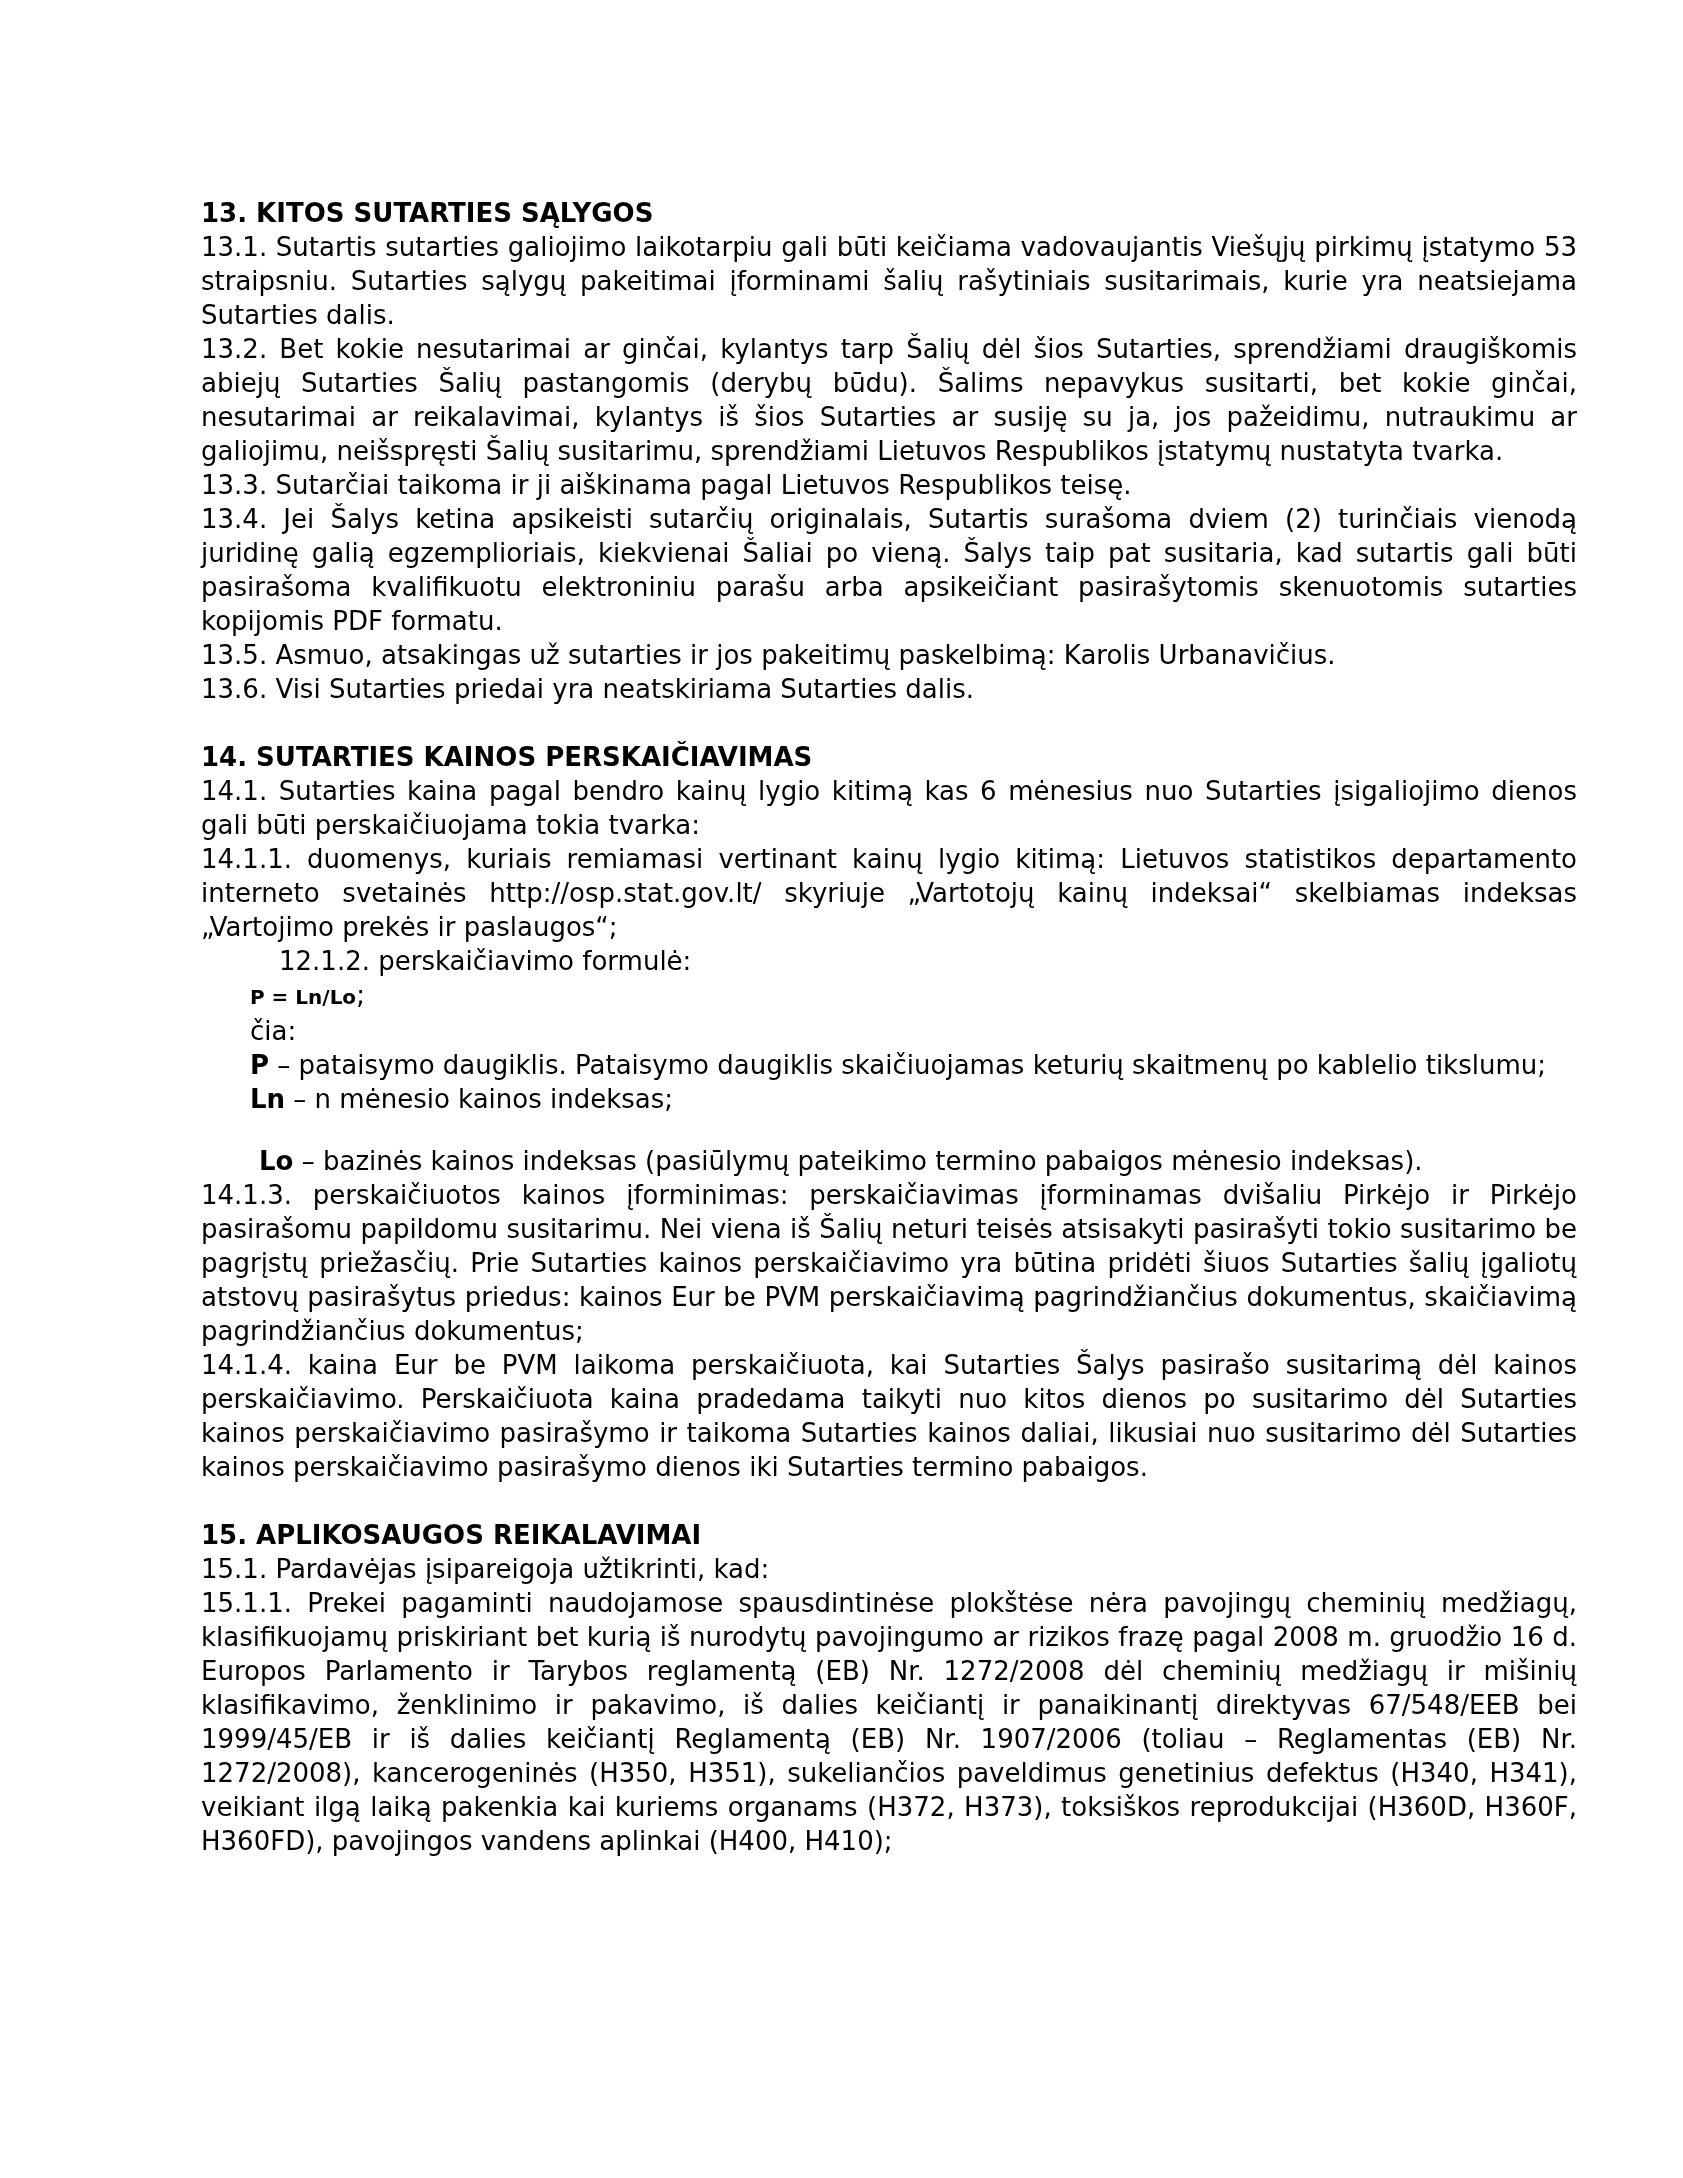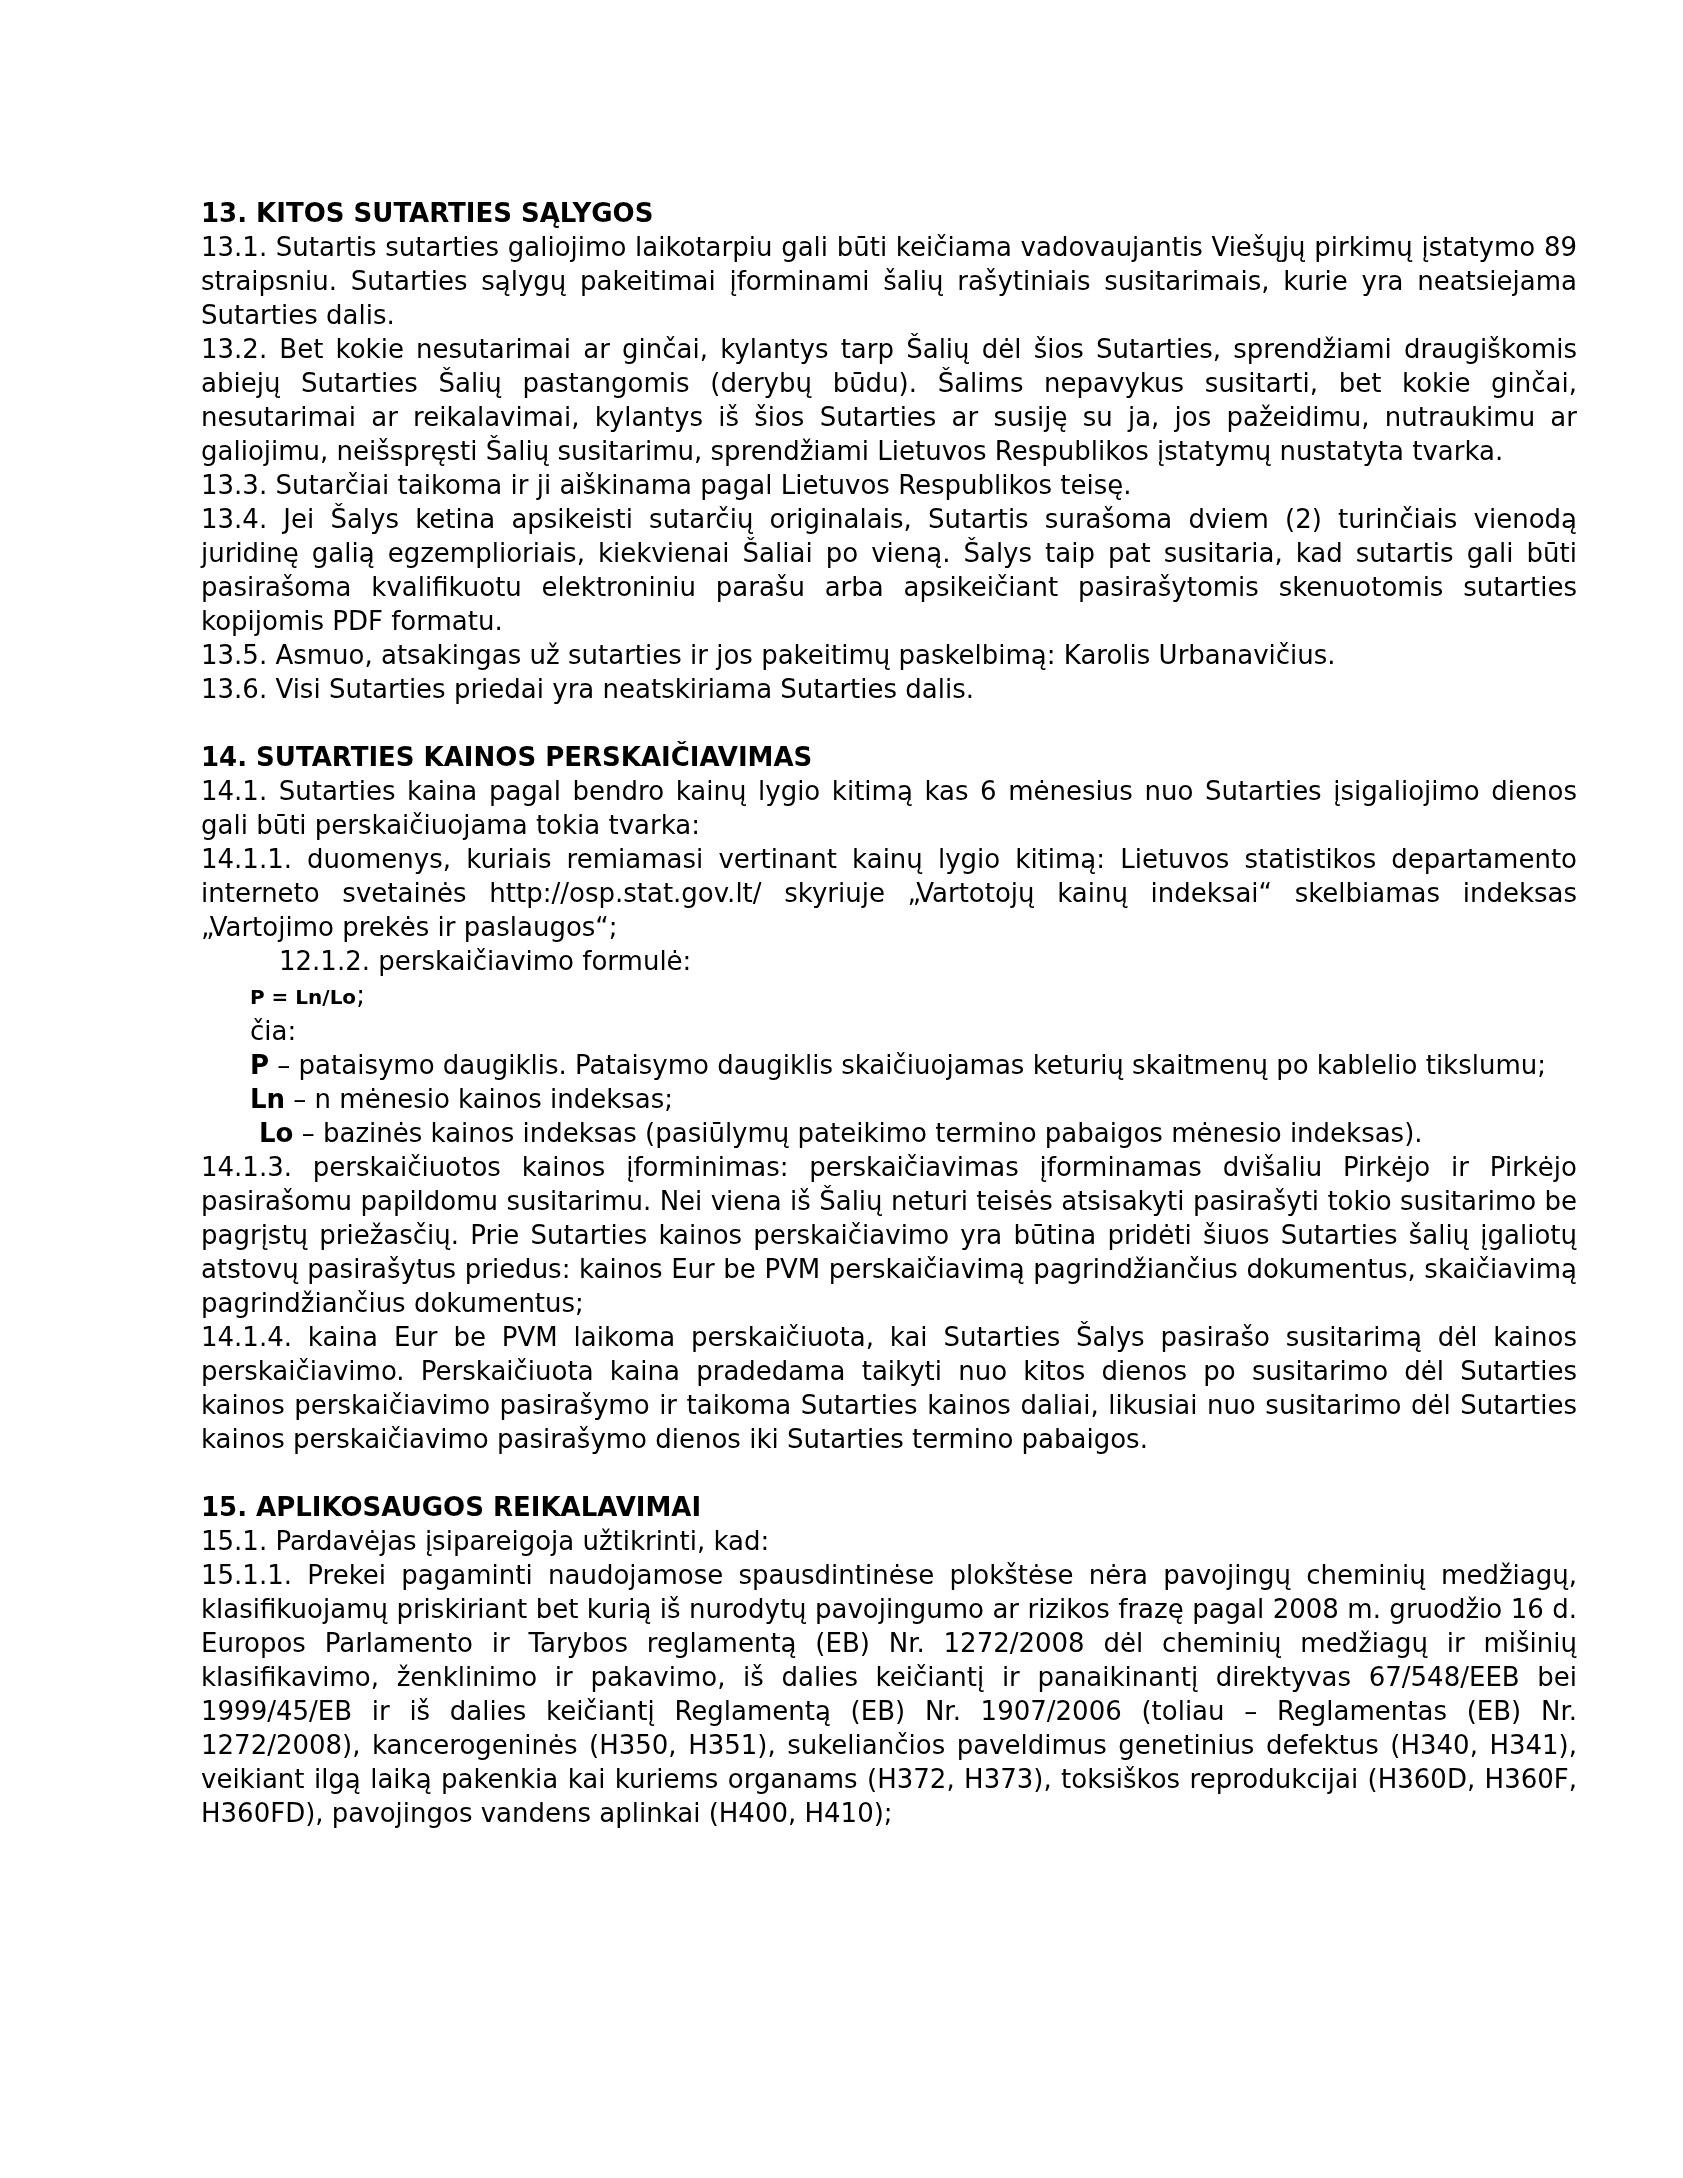--- a/index.html
+++ b/index.html
@@ -22,32 +22,32 @@
     white-space: nowrap;
   }
   .para {
     margin: 0;
     text-align: justify;
     text-align-last: left;
   }
   .nowrap { white-space: nowrap; text-align: center; }
   .indent-79 { padding-left: 78px; }
   .indent-49 { padding-left: 49px; }
-  .indent-59 { padding-left: 58px; }
+  .indent-59 { padding-left: 58px; margin-top: 28px; }
   .formula { font-weight: bold; font-size: 20px; }
   .b { font-weight: bold; }
 </style>
 </head>
 <body>
 
 <div class="page">
 
   <div class="section">
     <p class="heading">13. KITOS SUTARTIES SĄLYGOS</p>
-    <p class="para">13.1. Sutartis sutarties galiojimo laikotarpiu gali būti keičiama vadovaujantis Viešųjų pirkimų įstatymo 89 straipsniu. Sutarties sąlygų pakeitimai įforminami šalių rašytiniais susitarimais, kurie yra neatsiejama Sutarties dalis.</p>
+    <p class="para">13.1. Sutartis sutarties galiojimo laikotarpiu gali būti keičiama vadovaujantis Viešųjų pirkimų įstatymo 53 straipsniu. Sutarties sąlygų pakeitimai įforminami šalių rašytiniais susitarimais, kurie yra neatsiejama Sutarties dalis.</p>
     <p class="para">13.2. Bet kokie nesutarimai ar ginčai, kylantys tarp Šalių dėl šios Sutarties, sprendžiami draugiškomis abiejų Sutarties Šalių pastangomis (derybų būdu). Šalims nepavykus susitarti, bet kokie ginčai, nesutarimai ar reikalavimai, kylantys iš šios Sutarties ar susiję su ja, jos pažeidimu, nutraukimu ar galiojimu, neišspręsti Šalių susitarimu, sprendžiami Lietuvos Respublikos įstatymų nustatyta tvarka.</p>
     <p class="para">13.3. Sutarčiai taikoma ir ji aiškinama pagal Lietuvos Respublikos teisę.</p>
     <p class="para">13.4. Jei Šalys ketina apsikeisti sutarčių originalais, Sutartis surašoma dviem (2) turinčiais vienodą juridinę galią egzemplioriais, kiekvienai Šaliai po vieną. Šalys taip pat susitaria, kad sutartis gali būti pasirašoma kvalifikuotu elektroniniu parašu arba apsikeičiant pasirašytomis skenuotomis sutarties kopijomis PDF formatu.</p>
     <p class="para">13.5. Asmuo, atsakingas už sutarties ir jos pakeitimų  paskelbimą: Karolis Urbanavičius.</p>
     <p class="para">13.6. Visi Sutarties priedai yra neatskiriama Sutarties dalis.</p>
   </div>
 
   <div class="section">
     <p class="heading">14. SUTARTIES KAINOS PERSKAIČIAVIMAS</p>
     <p class="para">14.1. Sutarties kaina pagal bendro kainų lygio kitimą kas 6 mėnesius nuo Sutarties įsigaliojimo dienos gali būti perskaičiuojama tokia tvarka:</p>

